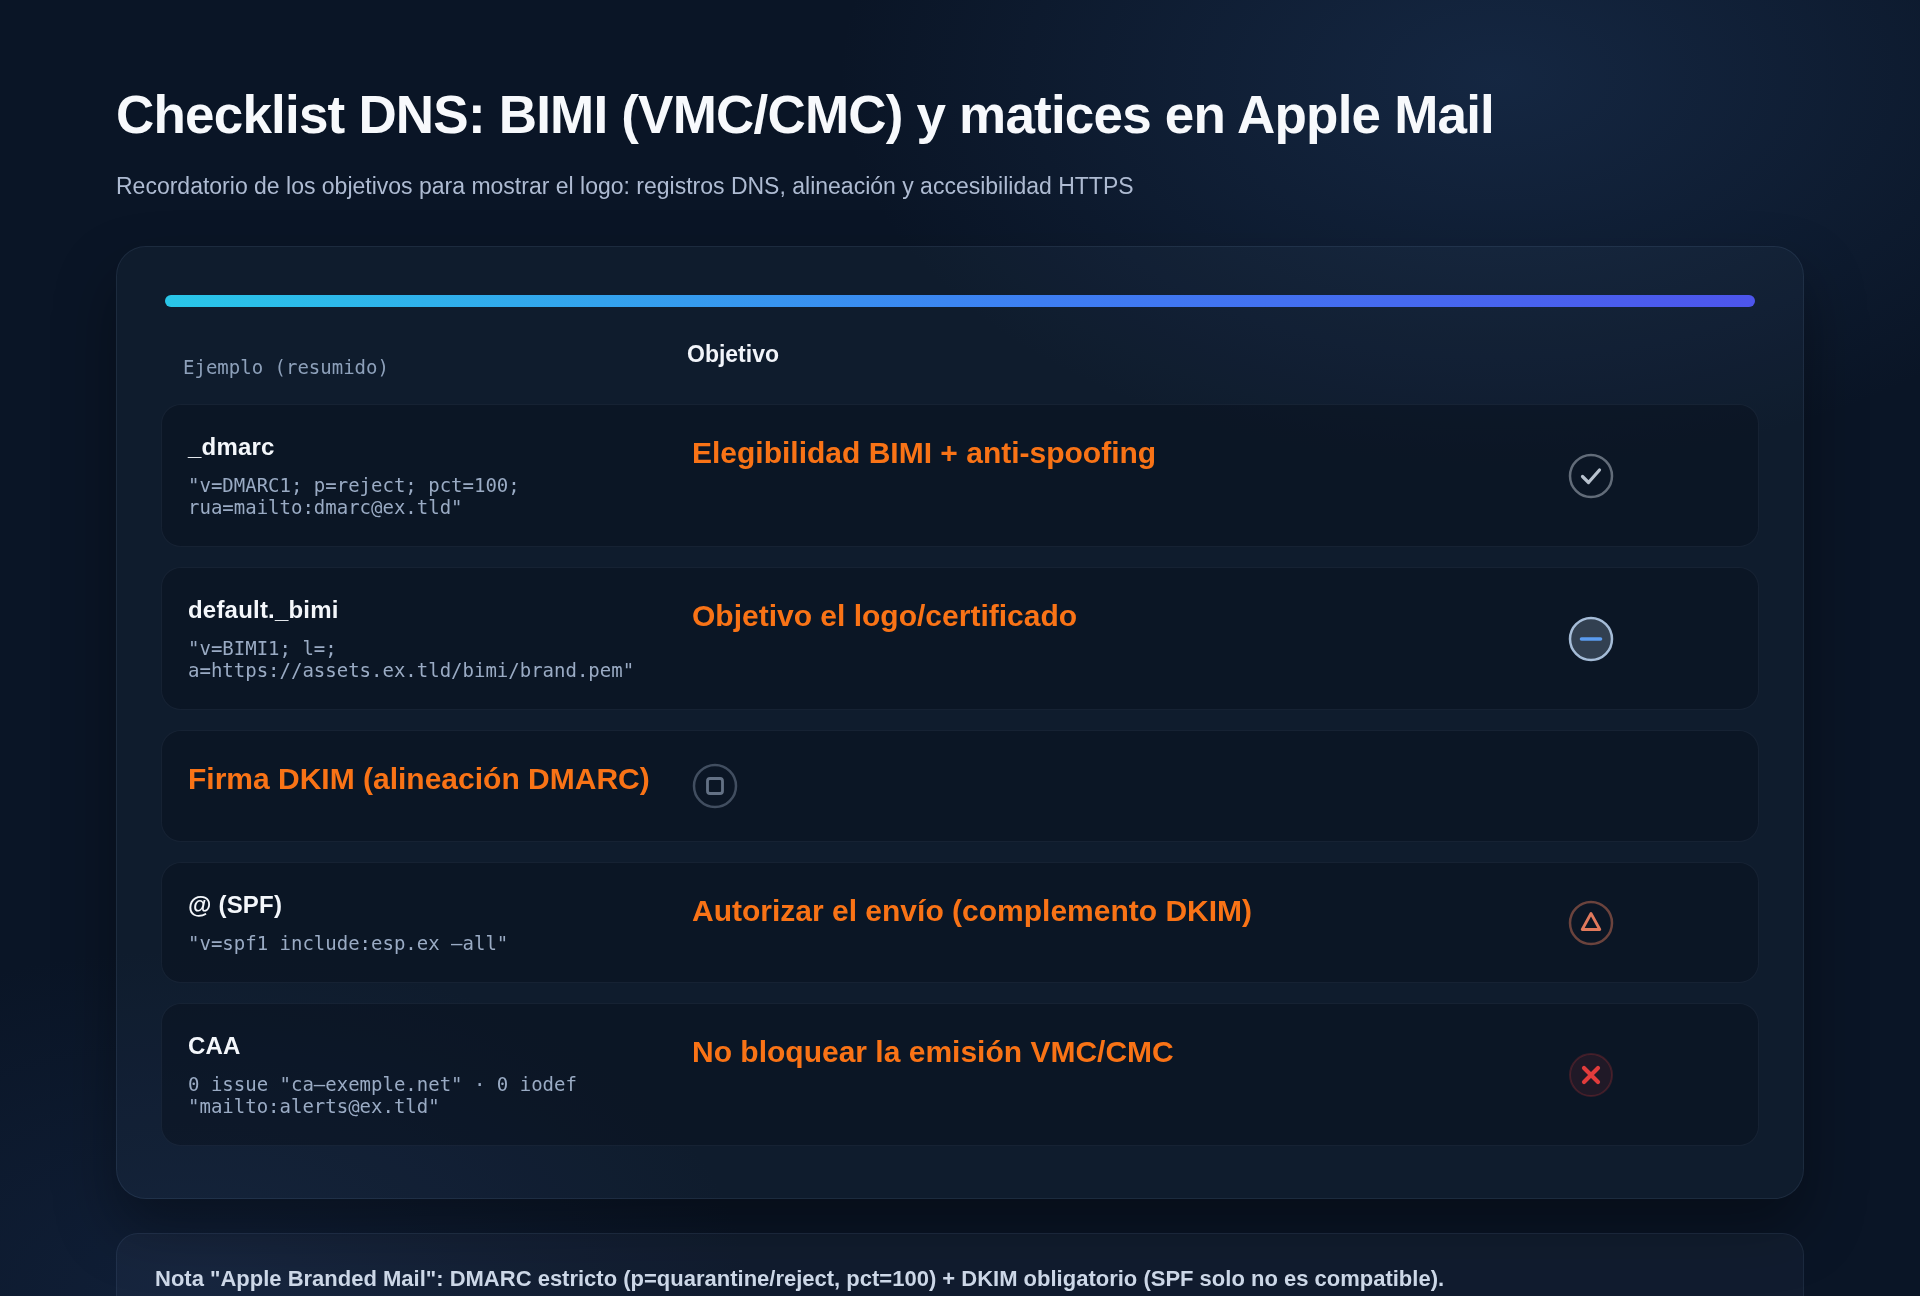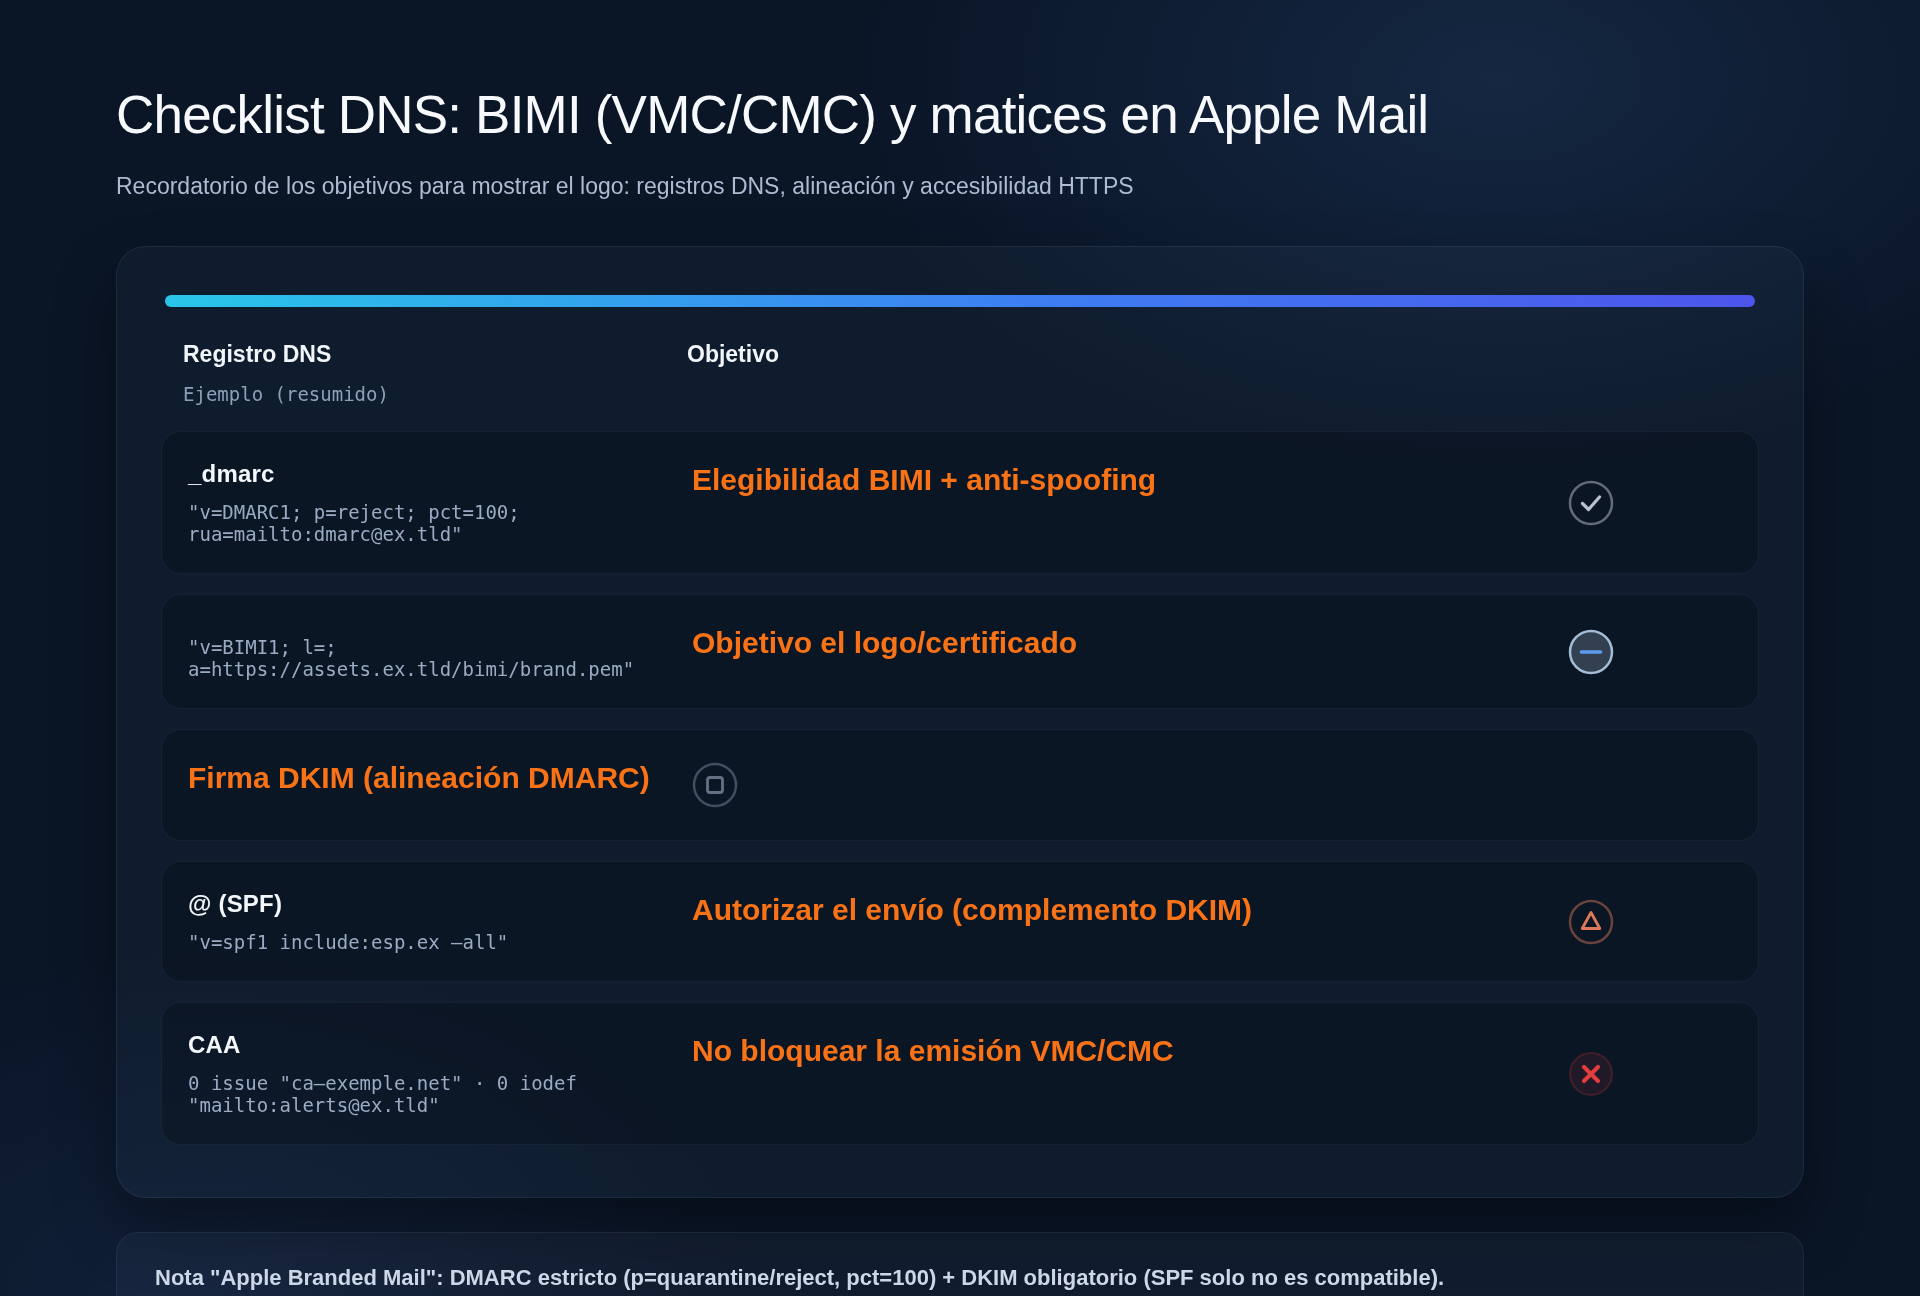--- a/index.html
+++ b/index.html
@@ -9,21 +9,21 @@
     background-image:
       radial-gradient(1100px 650px at 78% 6%, rgba(45,80,130,0.30), transparent 60%),
       radial-gradient(900px 560px at 10% 100%, rgba(28,50,88,0.35), transparent 62%);
     font-family:"Liberation Sans", sans-serif;
     color:#eef2f8;
     overflow:hidden;
   }
   .wrap{ padding:84px 116px 0; }
   .page-title{
     font-size:53px;
-    font-weight:400;
+    font-weight:700;
     letter-spacing:-0.8px;
     color:#f7f9fc;
   }
   .page-subtitle{
     margin-top:28px;
     font-size:23px;
     color:#aebbd2;
   }
   .card{
     margin-top:46px;
@@ -111,40 +111,40 @@
 
 <div class="wrap">
   <h1 class="page-title">Checklist DNS: BIMI (VMC/CMC) y matices en Apple Mail</h1>
   <div class="page-subtitle">Recordatorio de los objetivos para mostrar el logo: registros DNS, alineación y accesibilidad HTTPS</div>
 
   <div class="card">
     <div class="progress" style="background: linear-gradient(90deg, rgb(41, 198, 232), rgb(61, 126, 242) 55%, rgb(77, 85, 236));"></div>
 
     <div class="header-row">
       <div>
-        <div class="th">Registro DNS</div>
         <div class="example-label">Ejemplo (resumido)</div>
       </div>
       <div class="th">Objetivo</div>
     </div>
 
     <div class="rows">
         <div class="row">
           <div>
             <div class="row-record">_dmarc</div>
             <div class="row-example">"v=DMARC1; p=reject; pct=100; rua=mailto:dmarc@ex.tld"</div>
           </div>
           <div class="row-objective">Elegibilidad BIMI + anti-spoofing</div>
           <div class="row-status"><svg width="46" height="46" viewBox="0 0 46 46">
     <circle cx="23" cy="23" r="21" fill="none" stroke="#cbd5e1" stroke-opacity="0.45" stroke-width="2.5"></circle>
     <path d="M14.5 23.5l6 6 11-12.5" fill="none" stroke="#cbd5e1" stroke-opacity="0.9" stroke-width="3.2" stroke-linecap="round" stroke-linejoin="round"></path>
   </svg></div>
         </div>
         <div class="row">
           <div>
+            <div class="row-record">default._bimi</div>
             <div class="row-example">"v=BIMI1; l=; a=https://assets.ex.tld/bimi/brand.pem"</div>
           </div>
           <div class="row-objective">Objetivo el logo/certificado</div>
           <div class="row-status"><svg width="46" height="46" viewBox="0 0 46 46">
     <circle cx="23" cy="23" r="21" fill="#bdd6f3" fill-opacity="0.22" stroke="#bdd6f3" stroke-opacity="0.85" stroke-width="2.5"></circle>
     <line x1="13.5" y1="23" x2="32.5" y2="23" stroke="#5b9cf0" stroke-width="3.6" stroke-linecap="round"></line>
   </svg></div>
         </div>
         <div class="row">
           <div class="row-objective">Firma DKIM (alineación DMARC)</div>

